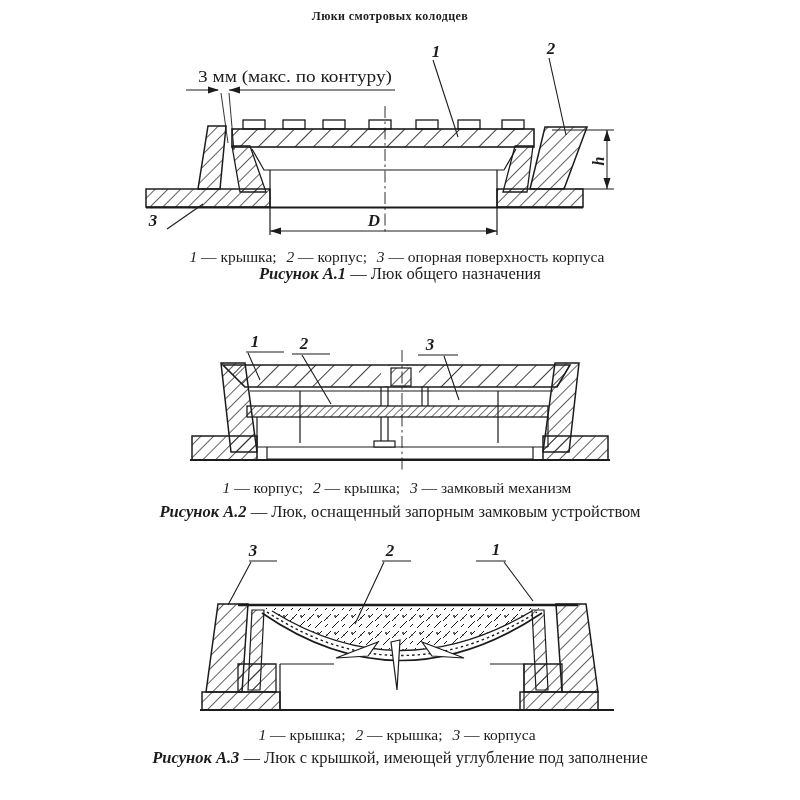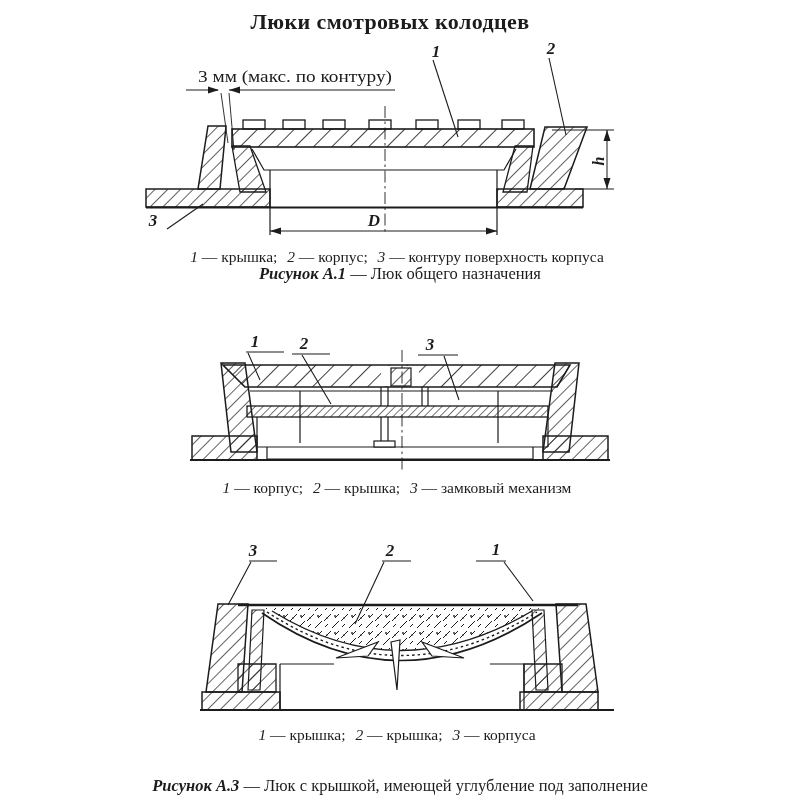--- a/index.html
+++ b/index.html
@@ -1,36 +1,36 @@
 <!DOCTYPE html>
 <html><head>
 <meta charset="utf-8">
 <style>
   html,body{margin:0;padding:0;background:#ffffff;}
   .page{position:relative;width:800px;height:800px;background:#ffffff;overflow:hidden;
         font-family:"Liberation Serif","DejaVu Serif",serif;color:#1c1c1c;}
   .title{position:absolute;top:9px;left:0;width:780px;text-align:center;
-         font-size:22px;font-weight:bold;letter-spacing:.4px;}
+         font-size:12px;font-weight:bold;letter-spacing:.4px;}
   .figsvg{position:absolute;left:0;width:800px;display:block;}
   #svg1{top:38px;height:202px;}
   #svg2{top:322px;height:152px;}
   #svg3{top:532px;height:186px;}
   svg text{font-family:"Liberation Serif","DejaVu Serif",serif;fill:#1c1c1c;}
   .call{font-size:17px;font-style:italic;font-weight:bold;}
   .dimtxt{font-size:16px;}
   .dimD{font-size:17px;font-style:italic;font-weight:bold;}
   .dimh{font-size:16px;font-style:italic;font-weight:bold;}
   .legend{position:absolute;left:0;width:800px;text-align:center;font-size:15.5px;}
   .legend .lnum{font-style:italic;}
   .legend .ltxt{margin-right:6px;}
   .figcap{position:absolute;left:0;width:800px;text-align:center;font-size:16.5px;line-height:20px;}
   .figcap .lbl{font-weight:bold;font-style:italic;}
   #legend1{top:248px;} #cap1{top:264px;}
   #legend2{top:479px;} #cap2{top:502px;}
-  #legend3{top:726px;} #cap3{top:776px;}
+  #legend3{top:726px;} #cap3{top:748px;}
   .ink{stroke:#1c1c1c;}
 </style>
 </head>
 <body>
 
 <div class="page">
 
   <div class="title">Люки смотровых колодцев</div>
 
   <svg id="svg1" class="figsvg" viewBox="0 38 800 202">
@@ -116,21 +116,21 @@
     <text class="call" x="153" y="226" text-anchor="middle">3</text>
     <line x1="167" y1="229" x2="203" y2="204" class="ink" stroke-width="1.1"></line>
   </svg>
 
   <div id="legend1" class="legend">
     <span class="lnum">1</span>
     <span class="ltxt">— крышка;</span>
     <span class="lnum">2</span>
     <span class="ltxt">— корпус;</span>
     <span class="lnum">3</span>
-    <span class="ltxt">— контуру поверхность корпуса</span>
+    <span class="ltxt">— опорная поверхность корпуса</span>
   </div>
   <div id="cap1" class="figcap">
     <span class="lbl">Рисунок А.1</span>
     <span>— Люк общего назначения</span>
   </div>
 
   <svg id="svg2" class="figsvg" viewBox="0 322 800 152">
 
     <g>
       <polygon points="223,365 570,365 557,387 245,387" fill="url(#hW)" class="ink" stroke-width="1.6"></polygon>
@@ -168,20 +168,24 @@
     <path d="M418,355 H458 M444,356 L459,400" fill="none" class="ink" stroke-width="1.1"></path>
   </svg>
 
   <div id="legend2" class="legend">
     <span class="lnum">1</span>
     <span class="ltxt">— корпус;</span>
     <span class="lnum">2</span>
     <span class="ltxt">— крышка;</span>
     <span class="lnum">3</span>
     <span class="ltxt">— замковый механизм</span>
+  </div>
+  <div id="cap2" class="figcap">
+    <span class="lbl">Рисунок А.2</span>
+    <span>— Люк, оснащенный запорным замковым устройством</span>
   </div>
 
   <svg id="svg3" class="figsvg" viewBox="0 532 800 186">
 
     <path d="M264,608 H540 L532,612 Q400,688 272,612 Z" fill="url(#conc)" stroke="none"></path>
 
     <g fill="none" class="ink">
       <path d="M262,613 Q400,708 542,613" stroke-width="1.7"></path>
       <path d="M267,612 Q400,699 537,612" stroke-width="1.4" stroke-dasharray="2.5 3"></path>
       <path d="M272,611 Q400,690 532,611" stroke-width="1.4"></path>

